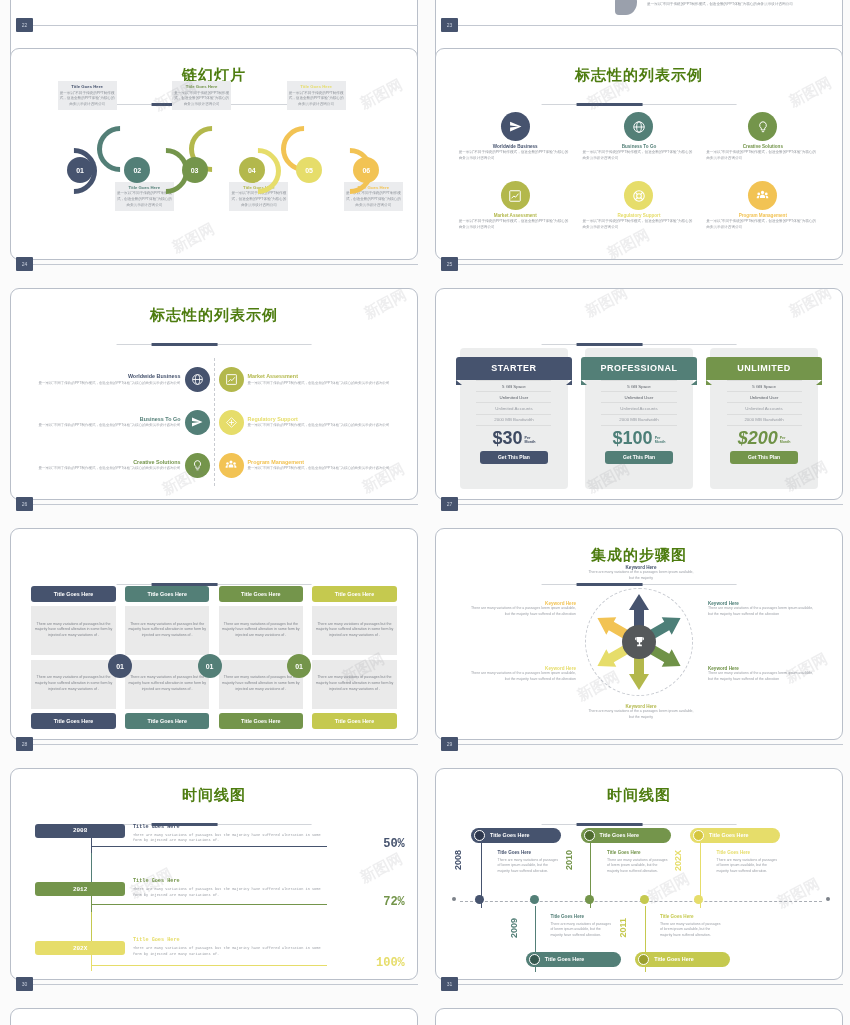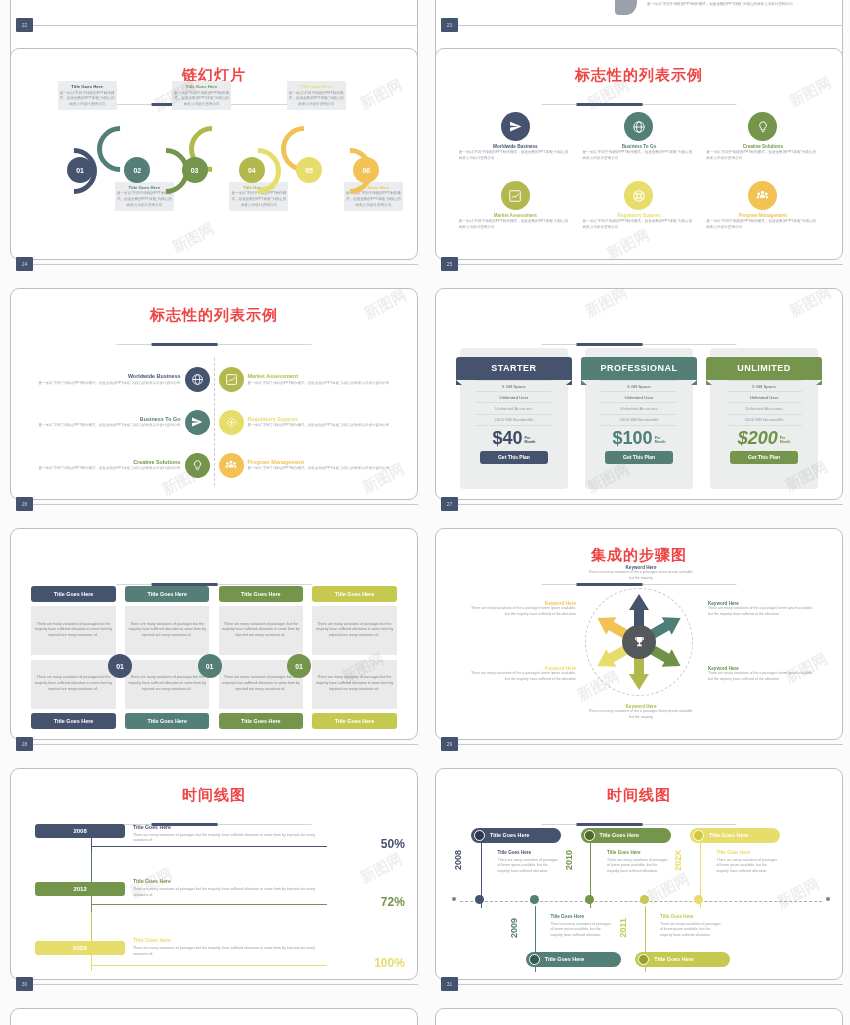--- a/index.html
+++ b/index.html
@@ -33,21 +33,21 @@
   }
   .badge-line{
     position:absolute;
     height:1px;background:#c3c8d1;z-index:5;
   }
   
   .stage{ position:absolute; left:0; top:0; right:0; bottom:0; }
   .title{
     position:absolute;left:0;right:0;top:8%;
     text-align:center;
-    font-size:15px;font-weight:bold;color:#ef4444;
+    font-size:15px;font-weight:bold;color:#4d7c0f;
     letter-spacing:1px;
   }
   .title-rule{
     position:absolute; left:50%; transform:translateX(-50%);
     top:26%;
     width:48%; height:1.5px; background:#d2d5da;
   }
   .title-rule::after{
     content:"";position:absolute;left:18%;top:-1px;
     width:34%;height:3.5px;background:#46536e;
@@ -164,21 +164,21 @@
   .hub{
     position:absolute;left:50%;top:50%;transform:translate(-50%,-50%);
     width:34px;height:34px;border-radius:50%;background:#55585a;
     display:flex;align-items:center;justify-content:center;color:#fff;font-size:13px;
   }
   .kw{position:absolute;}
   .kw-h{font-size:4.6px;font-weight:bold;}
   .kw-p{font-size:3.5px;color:#9a9ea5;line-height:1.6;}
 
   
-  .tl{position:absolute;left:4%;top:26%;right:3%;bottom:4%;}
+  .tl{position:absolute;left:4%;top:26%;right:3%;bottom:4%;font-family:Liberation Mono, monospace;}
   .tl-row{position:absolute;left:0;right:0;height:19%;}
   .tl-pill{position:absolute;left:2%;width:24%;height:14px;border-radius:3px;
     color:#fff;font-size:6px;font-weight:bold;
     display:flex;align-items:center;justify-content:center;}
   .tl-h{position:absolute;left:28%;font-size:5.2px;font-weight:bold;}
   .tl-p{position:absolute;left:28%;top:9px;right:22%;font-size:3.6px;color:#999da4;line-height:1.5;}
   .tl-line{position:absolute;left:17%;right:20.5%;height:1px;}
   .tl-pct{position:absolute;right:0;font-size:12px;font-weight:bold;}
   .tl-spine{position:absolute;left:17%;width:1px;top:0;bottom:0;}
 
@@ -478,21 +478,21 @@
         <div class="plan">
           <div class="plan-hd" style="background:#46536e;color:#46536e;">
             <span style="color:#fff;">STARTER</span>
           </div>
           <div class="feat">2000 MB Bandwidth</div>
           <div class="feat">5 GB Space</div>
           <div class="feat">Unlimited User</div>
           <div class="feat dim">Unlimited Accounts</div>
           <div class="feat dim">2000 MB Bandwidth</div>
           <div class="amount">
-            <span class="big" style="color:#3f4b63;">$40</span>
+            <span class="big" style="color:#3f4b63;">$30</span>
             <span class="per" style="color:#3f4b63;">
               <span style="display:block;">Per</span>
               <span style="display:block;">Month</span>
             </span>
           </div>
           <div class="cta" style="background:#46536e;">Get This Plan</div>
         </div>
 
         <div class="plan">
           <div class="plan-hd" style="background:#537f77;color:#537f77;">

